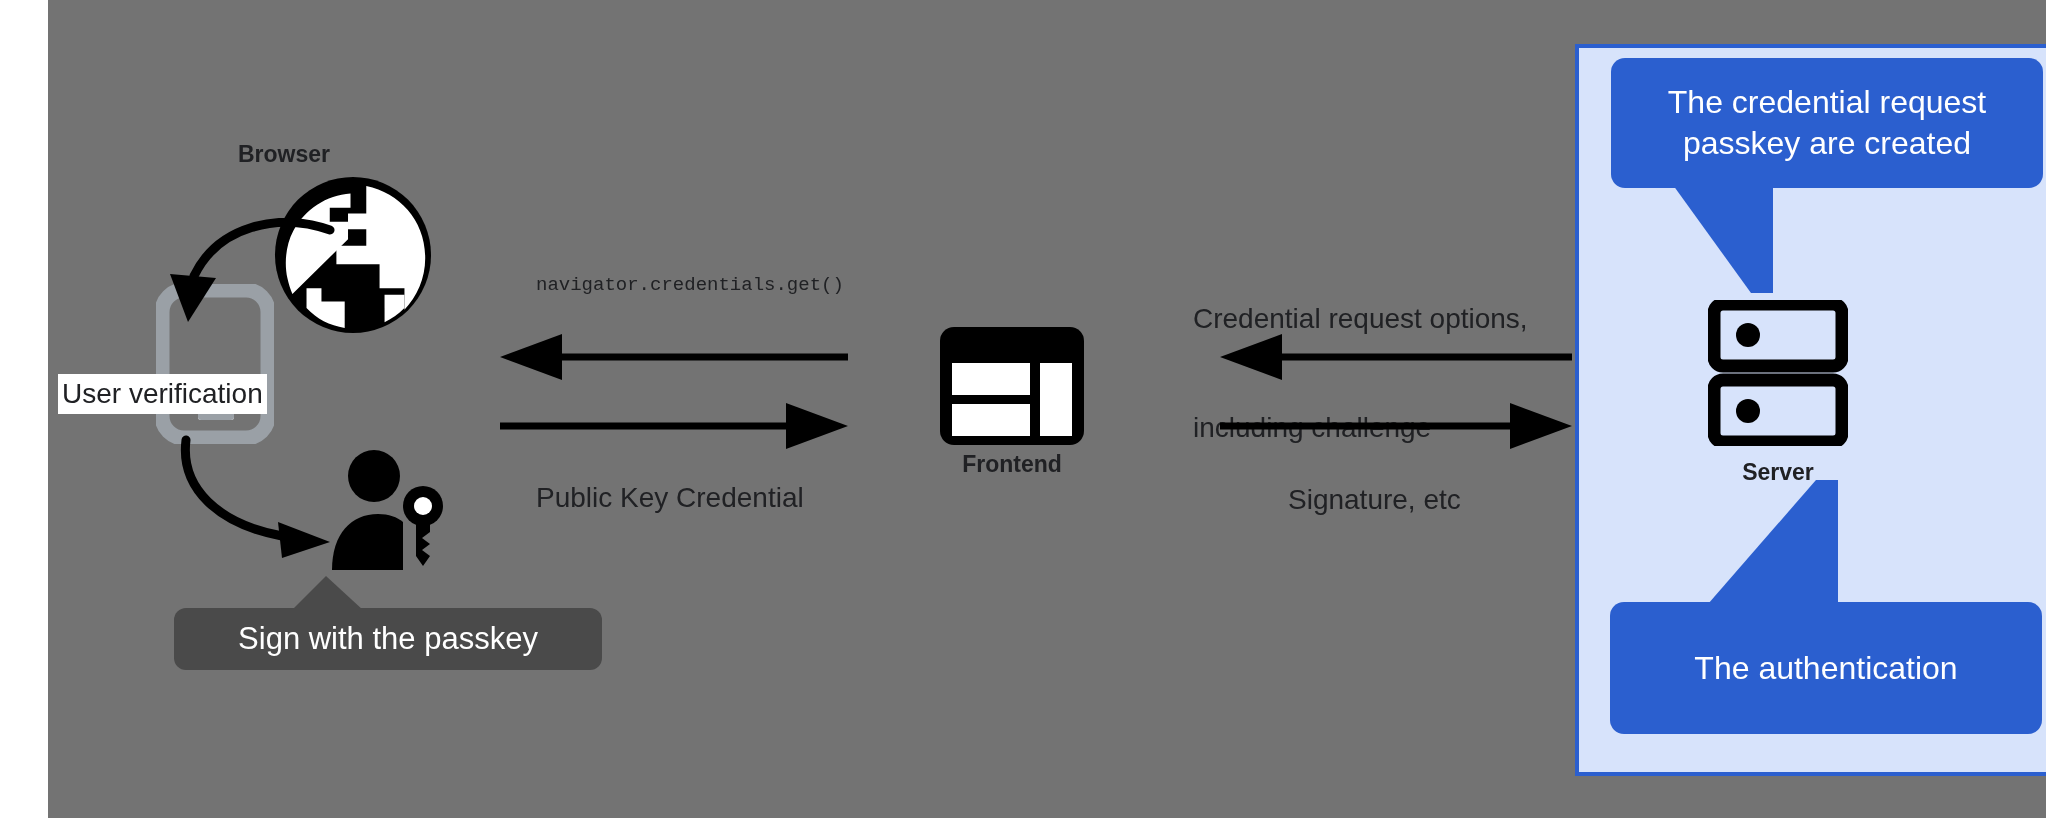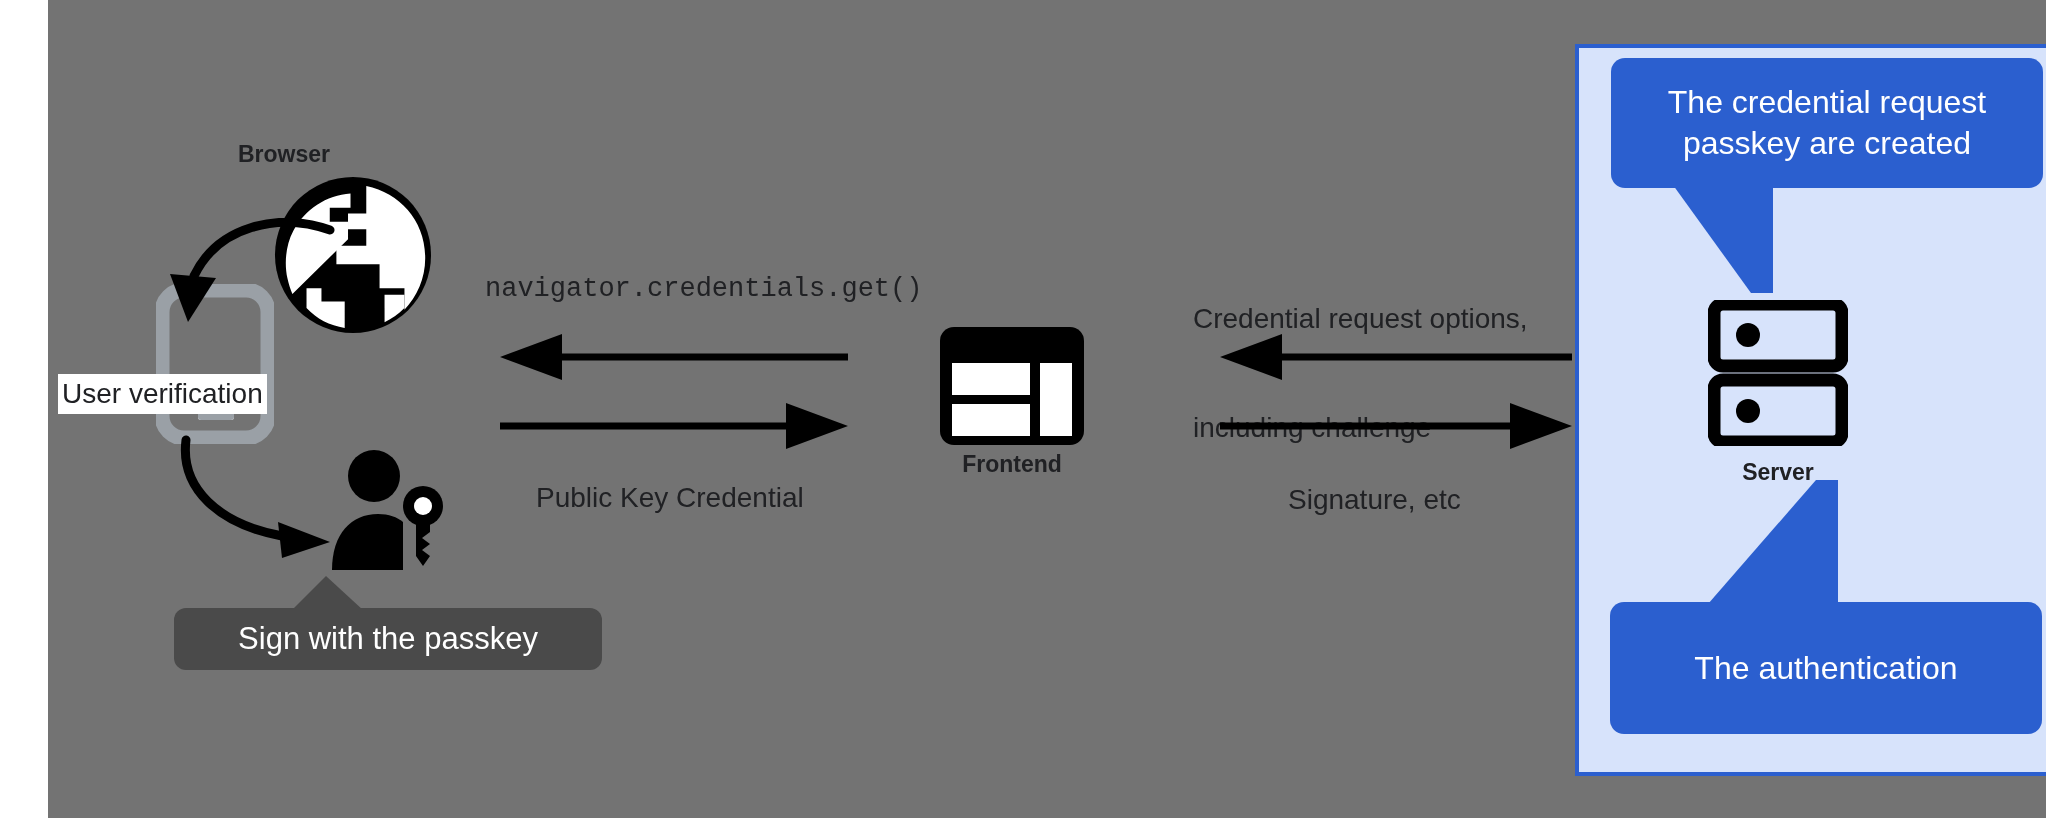--- a/index.html
+++ b/index.html
@@ -126,21 +126,21 @@
   <div class="abs frontend-wrap" style="left:890px; top:325px;">
     <svg width="148" height="122" viewBox="0 0 148 122">
       <rect x="2" y="2" width="144" height="118" rx="14" ry="14" fill="#000000"></rect>
       <rect x="14" y="38" width="78" height="32" fill="#ffffff"></rect>
       <rect x="14" y="79" width="78" height="32" fill="#ffffff"></rect>
       <rect x="102" y="38" width="32" height="73" fill="#ffffff"></rect>
     </svg>
   </div>
   <div class="abs lbl lbl-bold" style="left:874px; top:450px; width:180px; text-align:center; font-size:23px;">Frontend</div>
 
-  <div class="abs mono" style="left:437px; top:274px; font-size:27px;">navigator.credentials.get()</div>
+  <div class="abs mono" style="left:488px; top:274px; font-size:19px;">navigator.credentials.get()</div>
 
   <svg class="abs arrow-svg" style="left:452px; top:337px;" width="348" height="40" viewBox="0 0 348 40">
     <line x1="56" y1="20" x2="348" y2="20" stroke="#000000" stroke-width="7"></line>
     <polygon points="0,20 62,-3 62,43" fill="#000000"></polygon>
   </svg>
 
   <svg class="abs arrow-svg" style="left:452px; top:406px;" width="348" height="40" viewBox="0 0 348 40">
     <line x1="0" y1="20" x2="292" y2="20" stroke="#000000" stroke-width="7"></line>
     <polygon points="348,20 286,-3 286,43" fill="#000000"></polygon>
   </svg>

